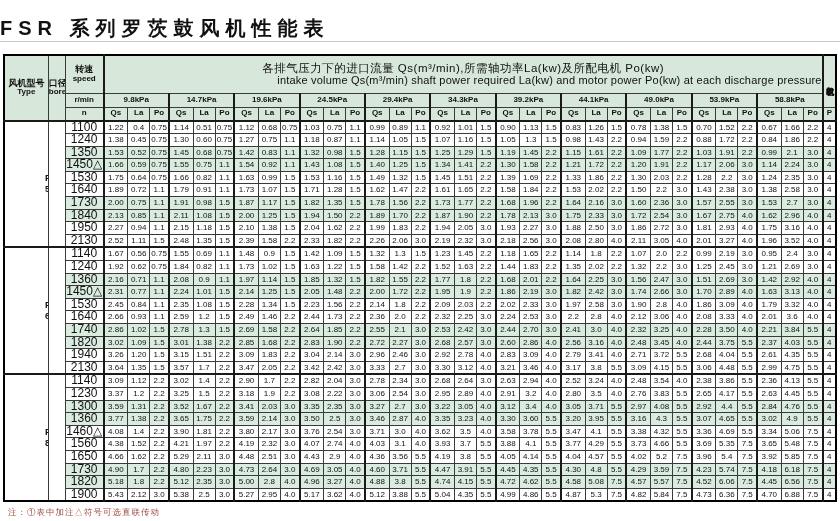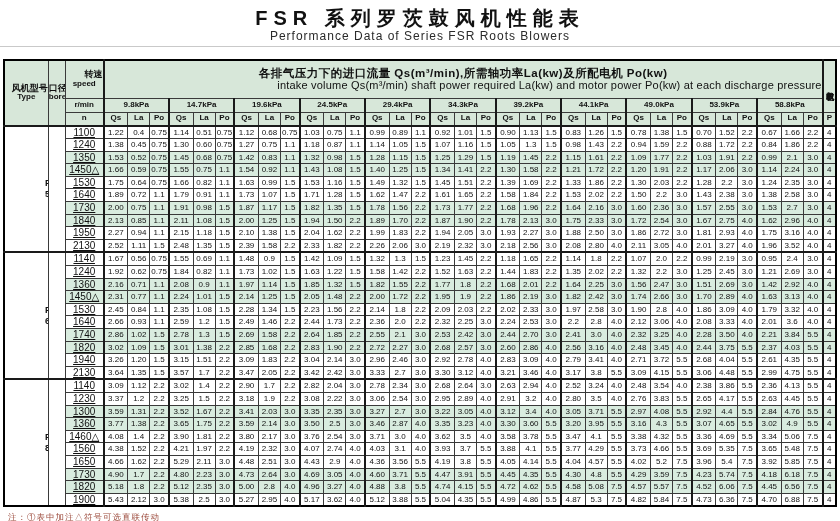--- a/index.html
+++ b/index.html
@@ -1,52 +1,51 @@
 <!DOCTYPE html>
 <html><head>
 <meta charset="utf-8">
 <style>
   html,body{margin:0;padding:0;}
   body{width:840px;height:521px;background:#fff;overflow:hidden;
        font-family:"Liberation Sans",sans-serif;color:#111;}
-  .title-block{text-align:center;padding-top:7px;}
+  .title-block{padding-top:17px;}
   .title{font-size:20px;font-weight:bold;letter-spacing:6px;line-height:22px;color:#111;}
   .subtitle{font-size:12px;letter-spacing:1px;line-height:15px;color:#2a2a2a;}
   .rule{height:1px;background:#c9c9c9;margin-top:2px;}
   table{border-collapse:collapse;table-layout:fixed;width:834px;margin:12px 0 0 3px;
         border:2px solid #000;}
   th,td{border:1px solid #3a3a3a;text-align:center;vertical-align:middle;
         padding:0;font-size:8px;line-height:1.05;overflow:hidden;white-space:nowrap;}
   thead th{background:#d7e7d9;font-weight:bold;}
   .hA{height:38px;}
   .hB th{height:13px;}
   .hC th{height:12px;}
-  .hcell .cn{font-size:9px;font-weight:bold;text-align:right;}
+  .hcell .cn{font-size:9px;font-weight:bold;}
   .hcell .en{font-size:8px;font-weight:bold;}
-  .main-h .cn{font-size:11.5px;font-weight:bold;letter-spacing:0.5px;text-align:center;}
+  .main-h .cn{font-size:11.5px;font-weight:normal;letter-spacing:0.5px;text-align:center;}
   .main-h .en{font-size:11px;font-weight:normal;letter-spacing:0.2px;text-align:right;}
   .vert{writing-mode:vertical-rl;text-orientation:upright;font-size:8px;
         font-weight:bold;margin:0 auto;line-height:1;}
   tbody td{height:11.6px;line-height:11.6px;background:#fff;}
   tr.shade td{background:#d9ecdf;}
   td.model,td.borec{background:#fff !important;padding-left:40px;}
   .model{font-weight:bold;font-size:9px;line-height:1.2;}
   .borec{font-size:10px;}
-  .ncol{font-size:10px;text-decoration:underline;}
+  .ncol{font-size:12px;}
   td.gs,th.gs{border-left:2px solid #1a1a1a;}
   th.pcol,td.pcol{border-left:2px solid #1a1a1a;}
   tr.gtop td{border-top:2px solid #1a1a1a;}
   .footnote{font-size:8.5px;color:#9c4a3c;margin:5px 0 0 8px;letter-spacing:1px;}
 </style>
 </head>
 <body>
 
 <div class="title-block">
   <div class="title">FSR 系列罗茨鼓风机性能表</div>
-  <div class="subtitle">Performance Data of Series FSR Roots Blowers</div>
 </div>
 <div class="rule"></div>
 
 <table>
     <colgroup>
       <col style="width: 44px;">
       <col style="width: 17px;">
       <col style="width: 38px;">
       <col style="width: 24px;">
       <col style="width: 22px;">

